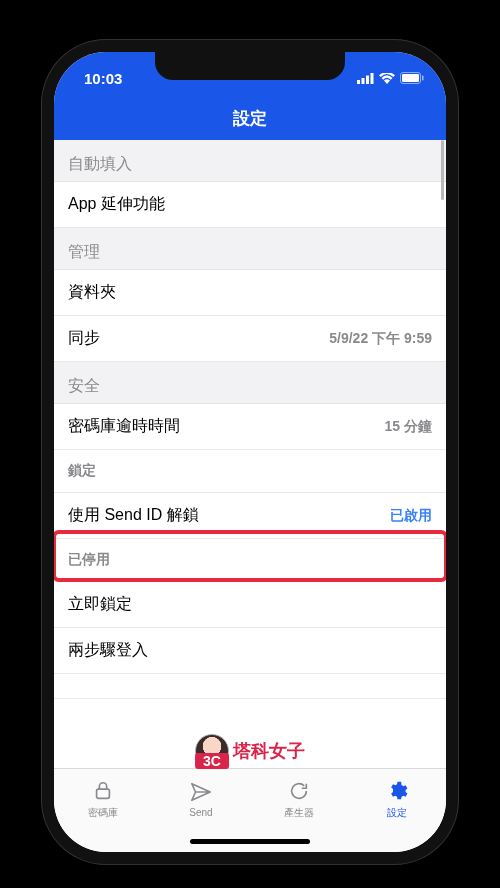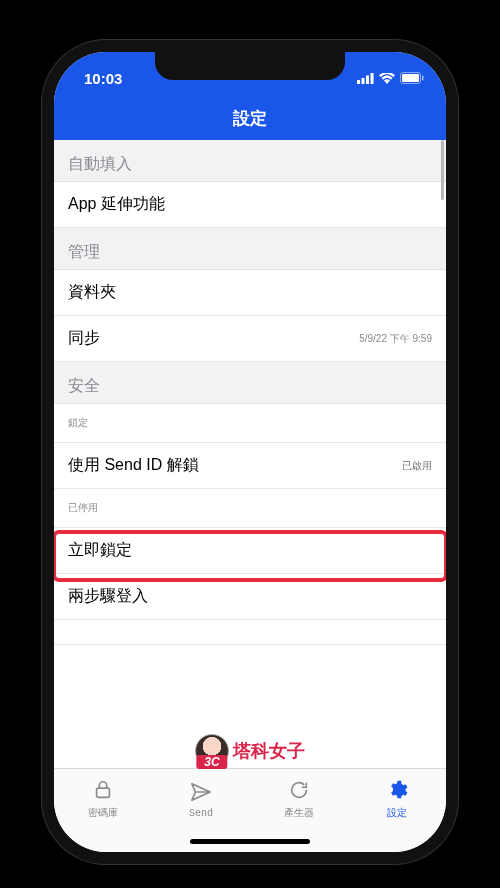--- a/index.html
+++ b/index.html
@@ -74,35 +74,34 @@
   .row {
     background: #fff;
     padding: 12px 14px;
     border-bottom: 1px solid #e8e8ea;
     display: flex;
     justify-content: space-between;
     align-items: center;
     font-size: 16px;
     color: #000;
   }
-  .row .value { color: #8a8a8e; font-size: 10px; }
-  .row .value.enabled { color: #737373; }
+  .row .value { color: #8a8a8e; font-size: 14px; font-weight: bold; }
+  .row .value.enabled { color: #3b82f6; }
   .highlight-box {
     position: absolute;
     border: 4px solid #e72a3d;
     border-radius: 7px;
     pointer-events: none;
     z-index: 20;
   }
   .tabbar {
     height: 62px;
     background: #fafafb;
     border-top: 1px solid #d8d8da;
     display: flex;
-    font-family: Liberation Mono, monospace;
   }
   .tab {
     flex: 1;
     display: flex;
     flex-direction: column;
     align-items: center;
     justify-content: center;
     gap: 2px;
     color: #8a8a8e;
     font-size: 10px;
@@ -136,23 +135,22 @@
     width: 34px; height: 34px;
     border-radius: 50%;
     background: radial-gradient(circle at 50% 35%, #f8d7c8 35%, #3a2a28 36%);
     position: relative;
     border: 1px solid #aaa;
   }
   .wm-badge {
     position: absolute; bottom: -2px; left: 50%;
     transform: translateX(-50%);
     background: #d9254a; color: #fff;
-    font-size: 12px; padding: 0 8px;
+    font-size: 14px; padding: 0 8px;
     border-radius: 3px;
-    font-style: italic;
   }
   .scrollbar-track {
     position: absolute; right: 2px; top: 0;
     width: 3px; height: 60px;
     background: #b8b8bb;
     border-radius: 2px;
   }
 </style>
 </head>
 <body>
@@ -203,20 +201,24 @@
       <div class="row">
         <span>資料夾</span>
       </div>
       <div class="row">
         <span>同步</span>
         <span class="value">5/9/22 下午 9:59</span>
       </div>
 
       <div class="section-header">安全</div>
       <div class="row">
+        <span>密碼庫逾時時間</span>
+        <span class="value">15 分鐘</span>
+      </div>
+      <div class="row">
         <span class="value">鎖定</span>
       </div>
       <div class="row" id="faceid-row">
         <span>使用 Send ID 解鎖</span>
         <span class="value enabled">已啟用</span>
       </div>
       <div class="row">
         <span class="value">已停用</span>
       </div>
       <div class="row">

